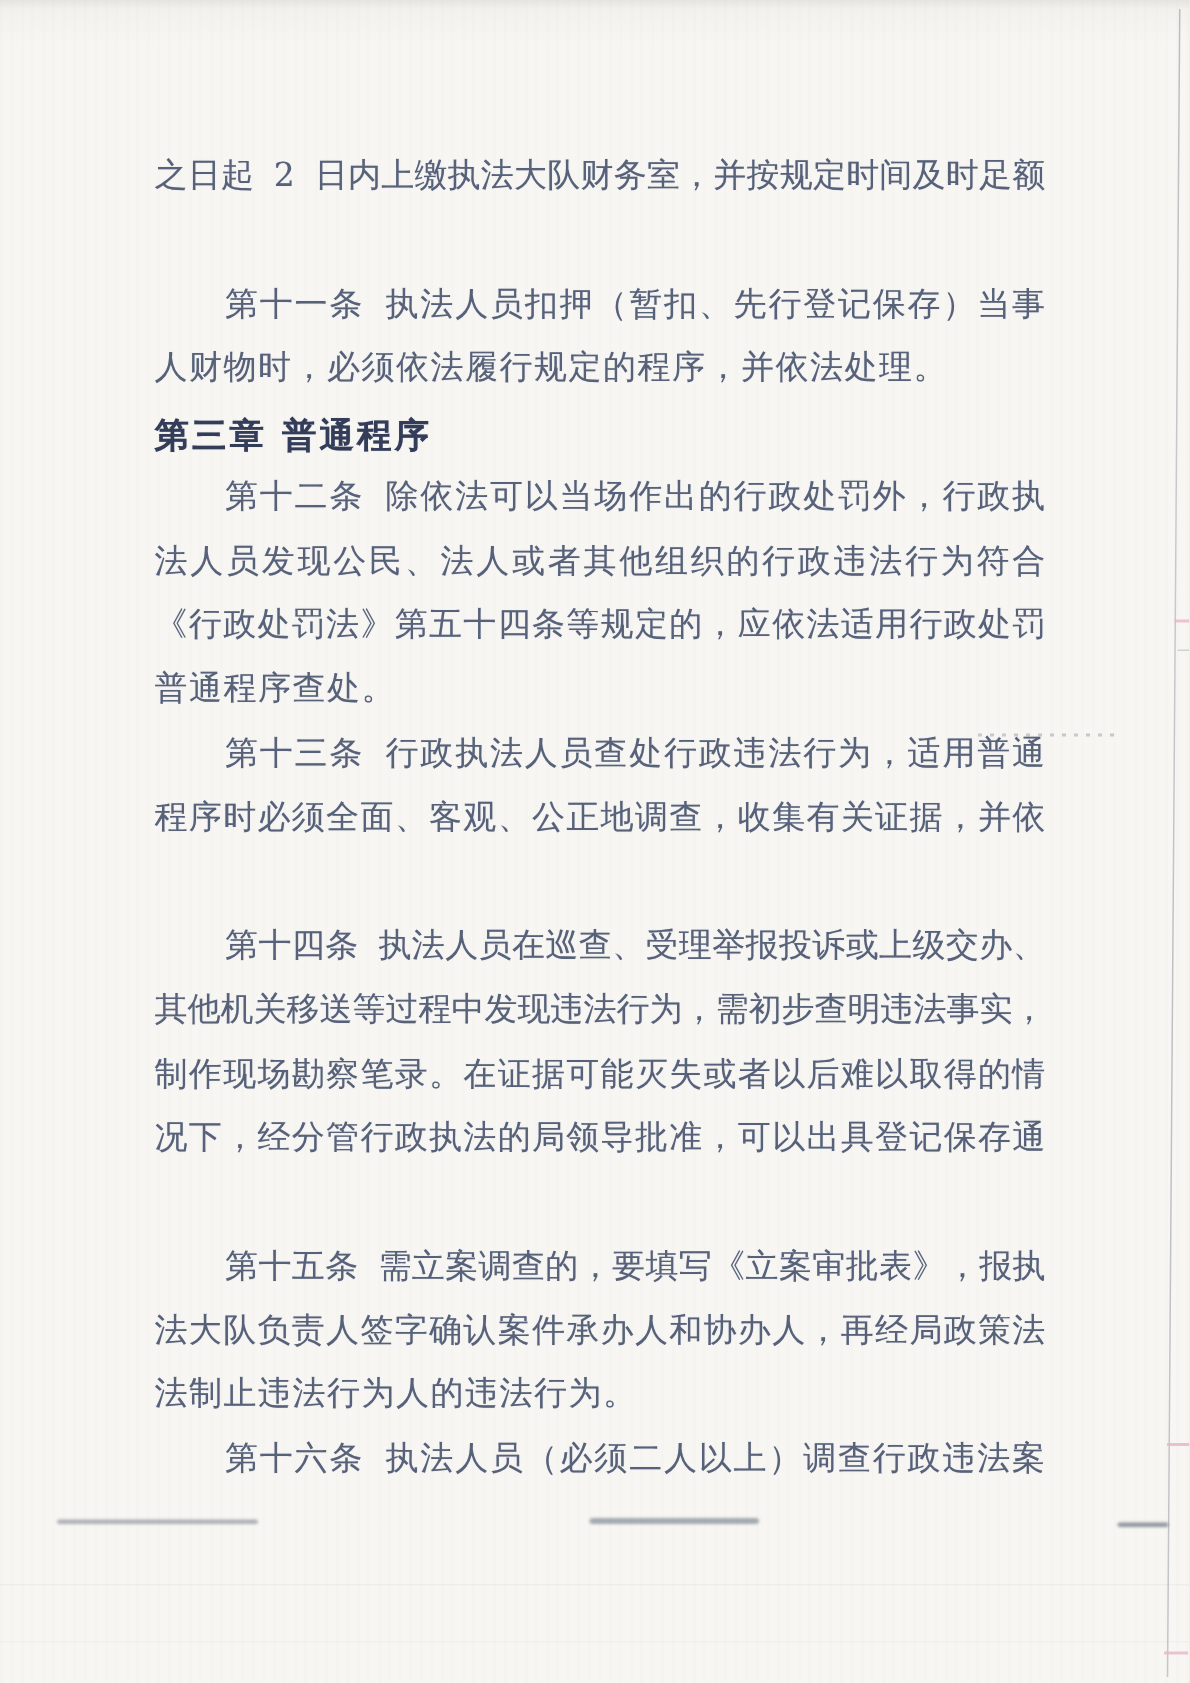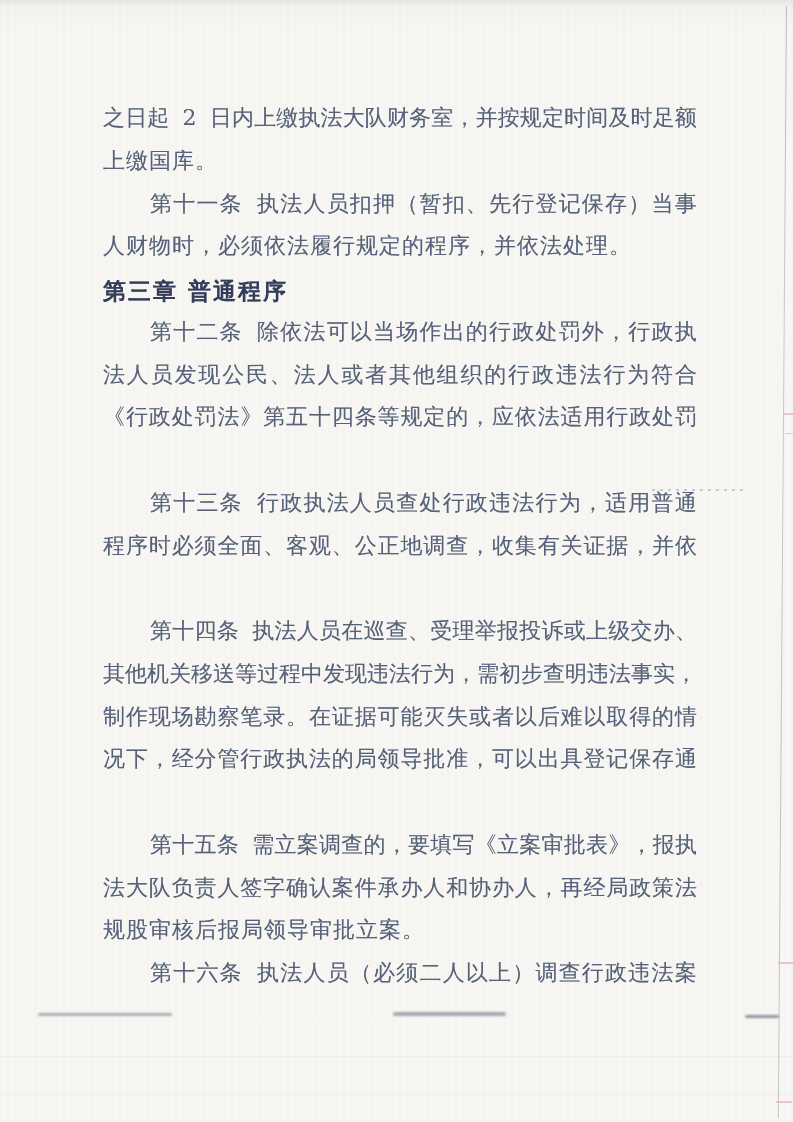--- a/index.html
+++ b/index.html
@@ -89,21 +89,20 @@
         <span>按</span>
         <span>规</span>
         <span>定</span>
         <span>时</span>
         <span>间</span>
         <span>及</span>
         <span>时</span>
         <span>足</span>
         <span>额</span>
       </div>
-    <div class="line" style="top:146px">上缴国库。</div>
     <div class="line just indent" style="top:189px">
         <span>第</span>
         <span>十</span>
         <span>一</span>
         <span>条</span>
         <span class="gap">&nbsp;</span>
         <span>执</span>
         <span>法</span>
         <span>人</span>
         <span>员</span>
@@ -199,20 +198,21 @@
         <span>应</span>
         <span>依</span>
         <span>法</span>
         <span>适</span>
         <span>用</span>
         <span>行</span>
         <span>政</span>
         <span>处</span>
         <span>罚</span>
       </div>
+    <div class="line" style="top:445px">普通程序查处。</div>
     <div class="line just indent" style="top:488px">
         <span>第</span>
         <span>十</span>
         <span>三</span>
         <span>条</span>
         <span class="gap">&nbsp;</span>
         <span>行</span>
         <span>政</span>
         <span>执</span>
         <span>法</span>
@@ -420,21 +420,21 @@
         <span>办</span>
         <span>人</span>
         <span>，</span>
         <span>再</span>
         <span>经</span>
         <span>局</span>
         <span>政</span>
         <span>策</span>
         <span>法</span>
       </div>
-    <div class="line" style="top:915px">规股审核后报局领导审批立案。</div>
+    <div class="line" style="top:915px">法制止违法行为人的违法行为。</div>
     <div class="line just indent" style="top:958px">
         <span>第</span>
         <span>十</span>
         <span>六</span>
         <span>条</span>
         <span class="gap">&nbsp;</span>
         <span>执</span>
         <span>法</span>
         <span>人</span>
         <span>员</span>

